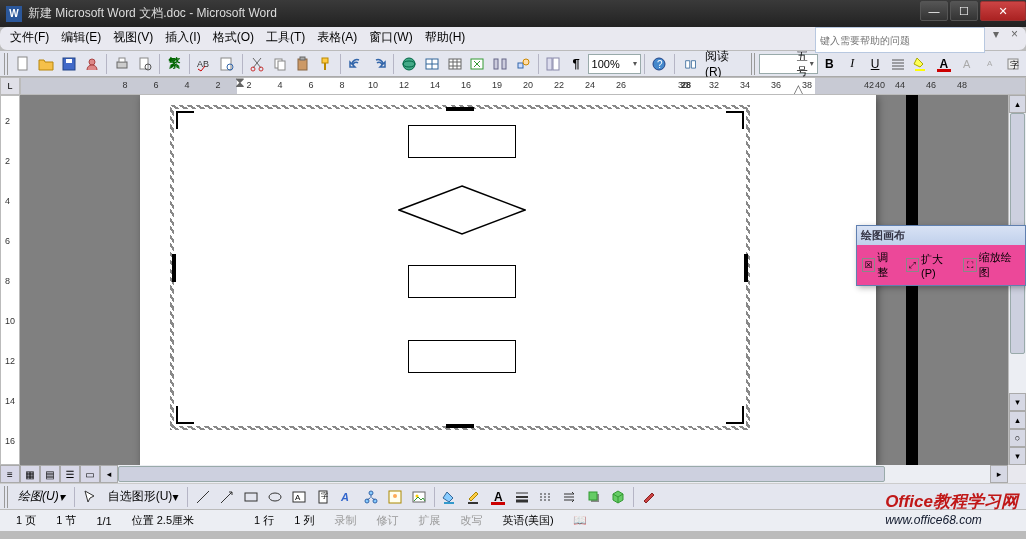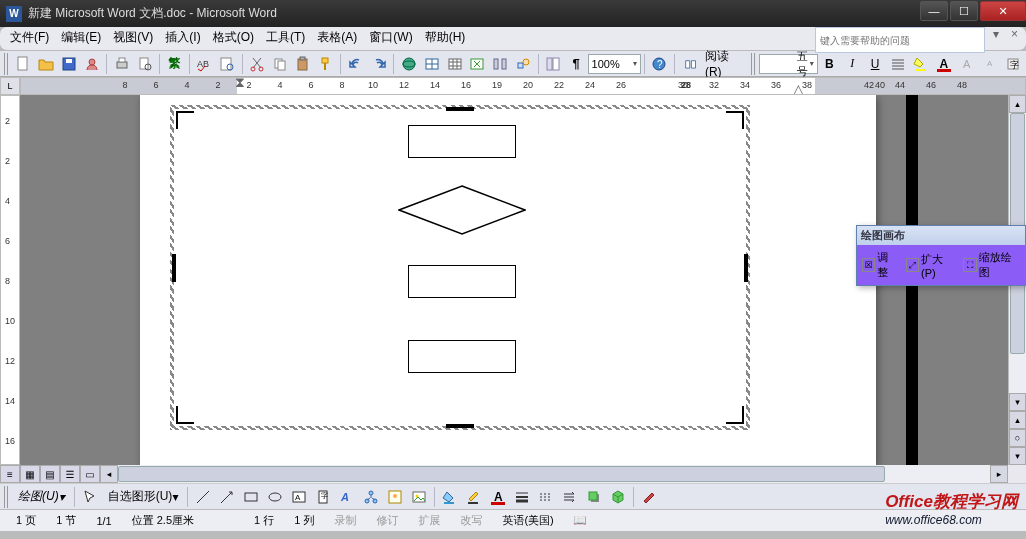--- a/index.html
+++ b/index.html
@@ -66,21 +66,21 @@
 .canvas .midh { position:absolute; width:28px; height:4px; background:#000; left:50%; transform:translateX(-50%);}
 .canvas .midh.t {top:2px;} .canvas .midh.b {bottom:2px;}
 .canvas .midv { position:absolute; height:28px; width:4px; background:#000; top:50%; transform:translateY(-50%);}
 .canvas .midv.l {left:2px;} .canvas .midv.r {right:2px;}
 
 .shape { position:absolute; border: 1.5px solid #000; background: #fff; }
 .shape.diamond { border:none; background:none;}
 .shape.diamond svg { width:100%; height:100%; display:block;}
 
 
-.float-tb { position:absolute; right:0; top:225px; width:170px; background:#8b5cf6; border:1px solid #6080b0; box-shadow:2px 2px 6px rgba(0,0,0,0.3);}
+.float-tb { position:absolute; right:0; top:225px; width:170px; background:#ec4899; border:1px solid #6080b0; box-shadow:2px 2px 6px rgba(0,0,0,0.3);}
 .float-tb .ft-title { background:linear-gradient(#d8e2f4,#c0d0ec); padding:2px 4px; font-size:11px; font-weight:bold; color:#334;}
 .float-tb .ft-body { padding:3px 2px; display:flex; align-items:center; gap:2px;}
 .float-tb .fbtn { display:flex; align-items:center; padding:1px 2px; font-size:11px; border:1px solid transparent;}
 .float-tb .ficon {width:14px;height:14px; border:1px solid #888; margin-right:2px; display:inline-flex;align-items:center;justify-content:center;font-size:9px;}
 
 
 .hscrollrow { height:18px; background:#e8e8ee; display:flex; }
 .hscrollrow .hsarrow{width:18px;background:#d6d8e4;border:1px solid #aaa;display:flex;align-items:center;justify-content:center;font-size:9px;}
 .hscrollrow .hstrack{flex:1;background:#eceef3;position:relative;}
 .hscrollrow .hsthumb{position:absolute;top:1px;bottom:1px;left:0;width:88%;background:#cdd0df;border:1px solid #9aa;border-radius:2px;}

